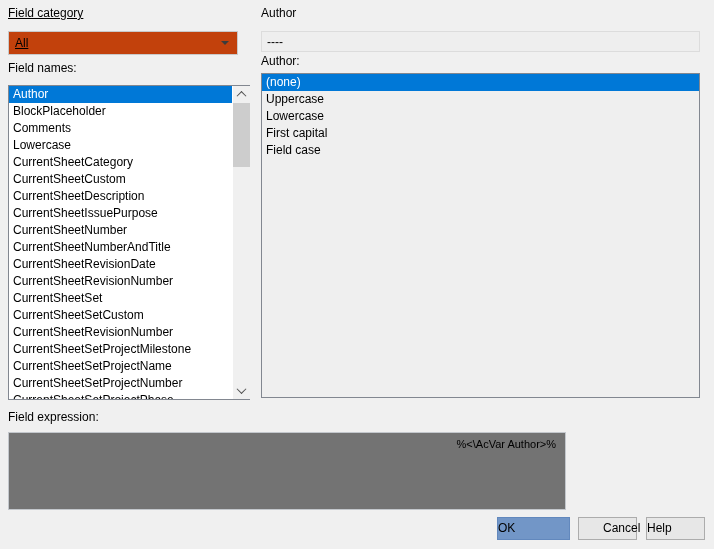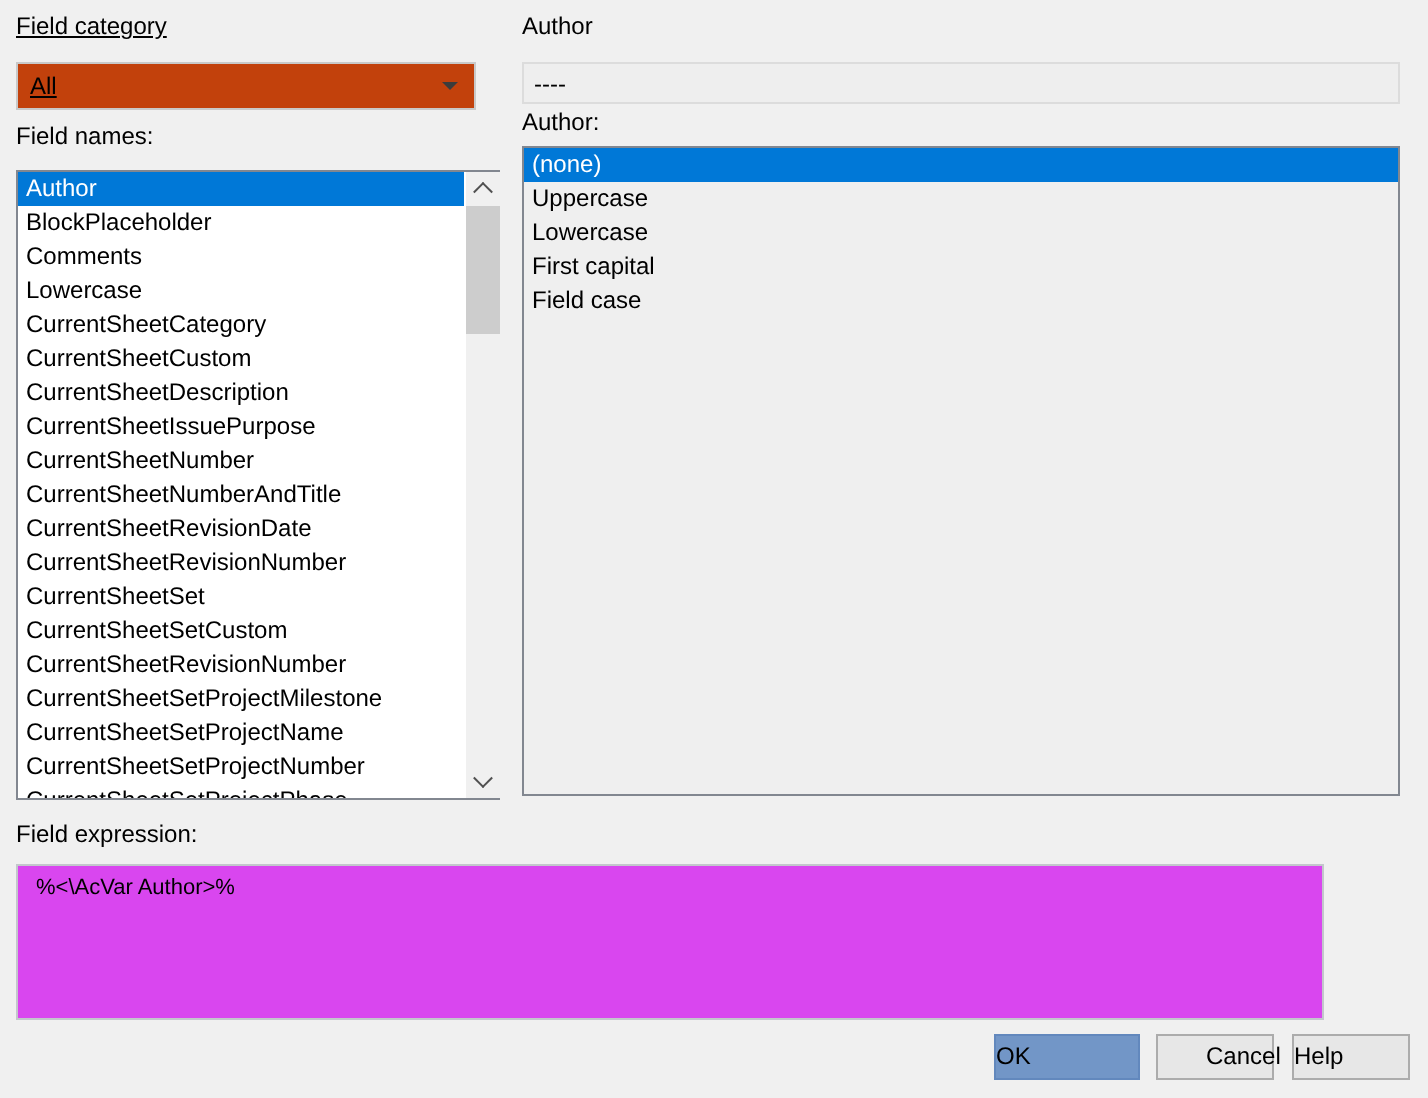--- a/index.html
+++ b/index.html
@@ -71,23 +71,23 @@
   }
 
   
   .ro-input {
     position: absolute; left: 261px; top: 31px; width: 439px; height: 21px;
     box-sizing: border-box; background: #eeeeee; border: 1px solid #dcdcdc;
     font-family: "Liberation Sans", "DejaVu Sans", sans-serif; font-size: 12px;
     padding: 0 5px; color: #000;
   }
   .expr-box {
-    position: absolute; left: 8px; top: 432px; width: 654px; height: 78px;
-    box-sizing: border-box; background: #d946ef; border: 1px solid #c3c7cc;
-    padding: 5px 9px; font-size: 11px; white-space: pre; overflow: hidden;
+    position: absolute; left: 8px; top: 432px; width: 558px; height: 78px;
+    box-sizing: border-box; background: #737373; border: 1px solid #c3c7cc;
+    padding: 5px 9px; font-size: 11px; white-space: pre; overflow: hidden; text-align: right;
   }
 
   
   .btn {
     position: absolute; top: 517px; height: 23px;
     box-sizing: border-box; border: 1px solid #acacac; background: #e7e7e7;
     font-family: "Liberation Sans", "DejaVu Sans", sans-serif; font-size: 12px;
     color: #000; text-align: left; line-height: 21px; cursor: default;
     padding: 0;
   }

